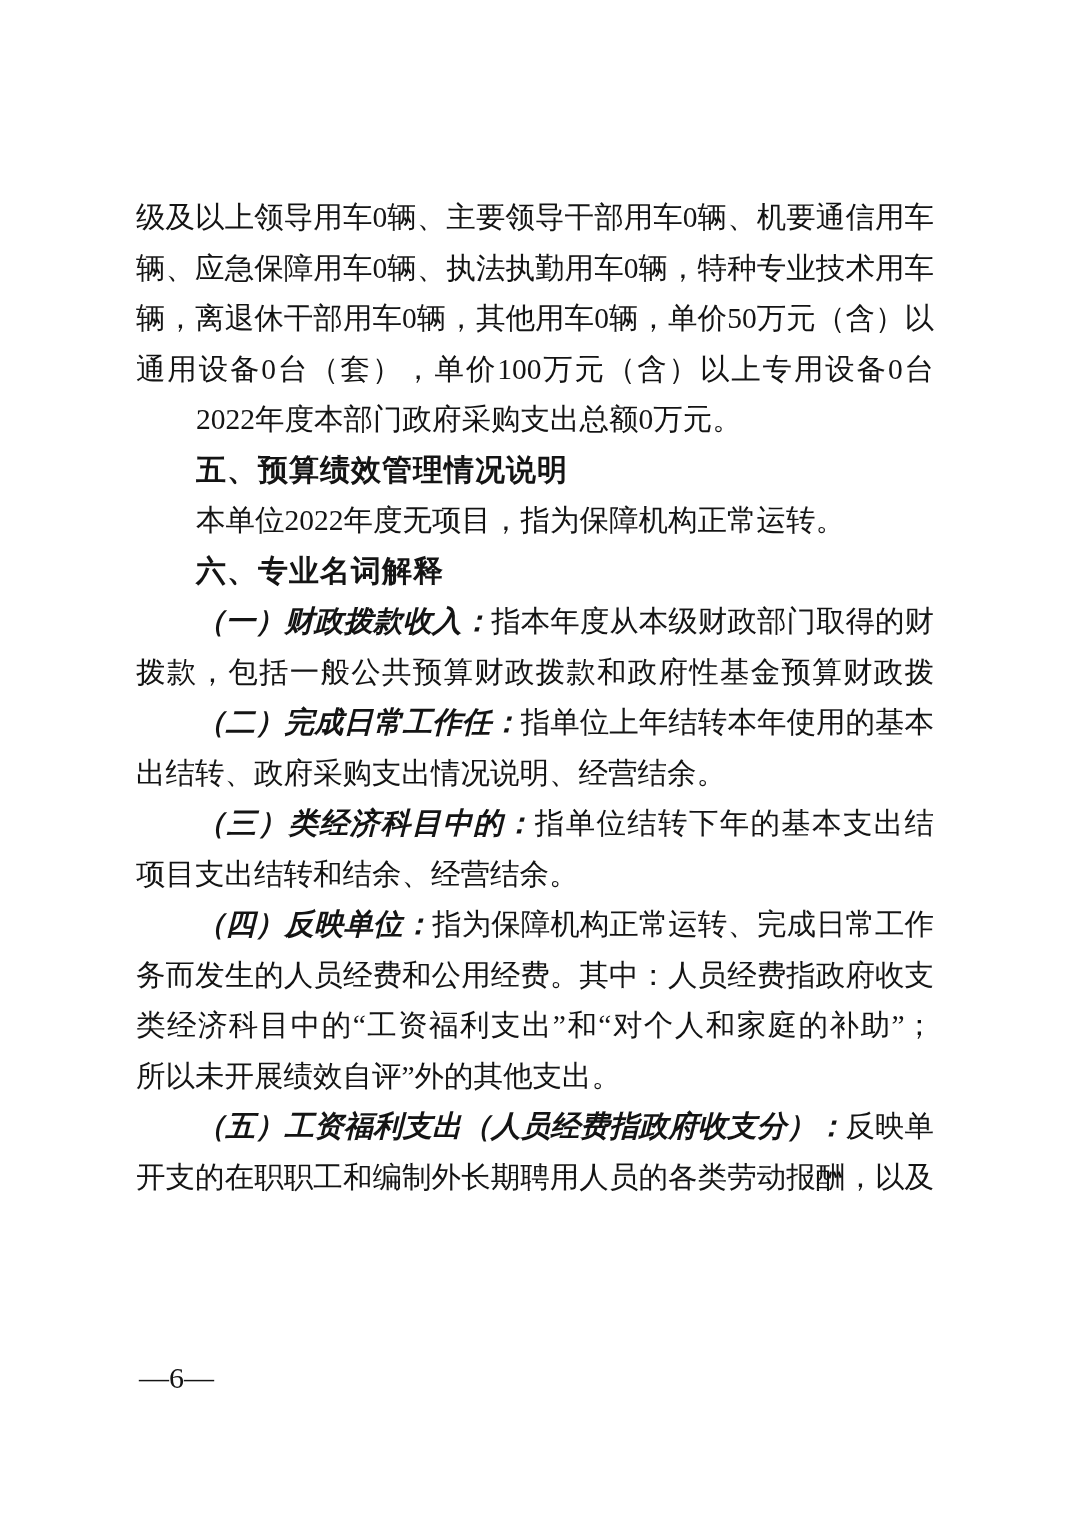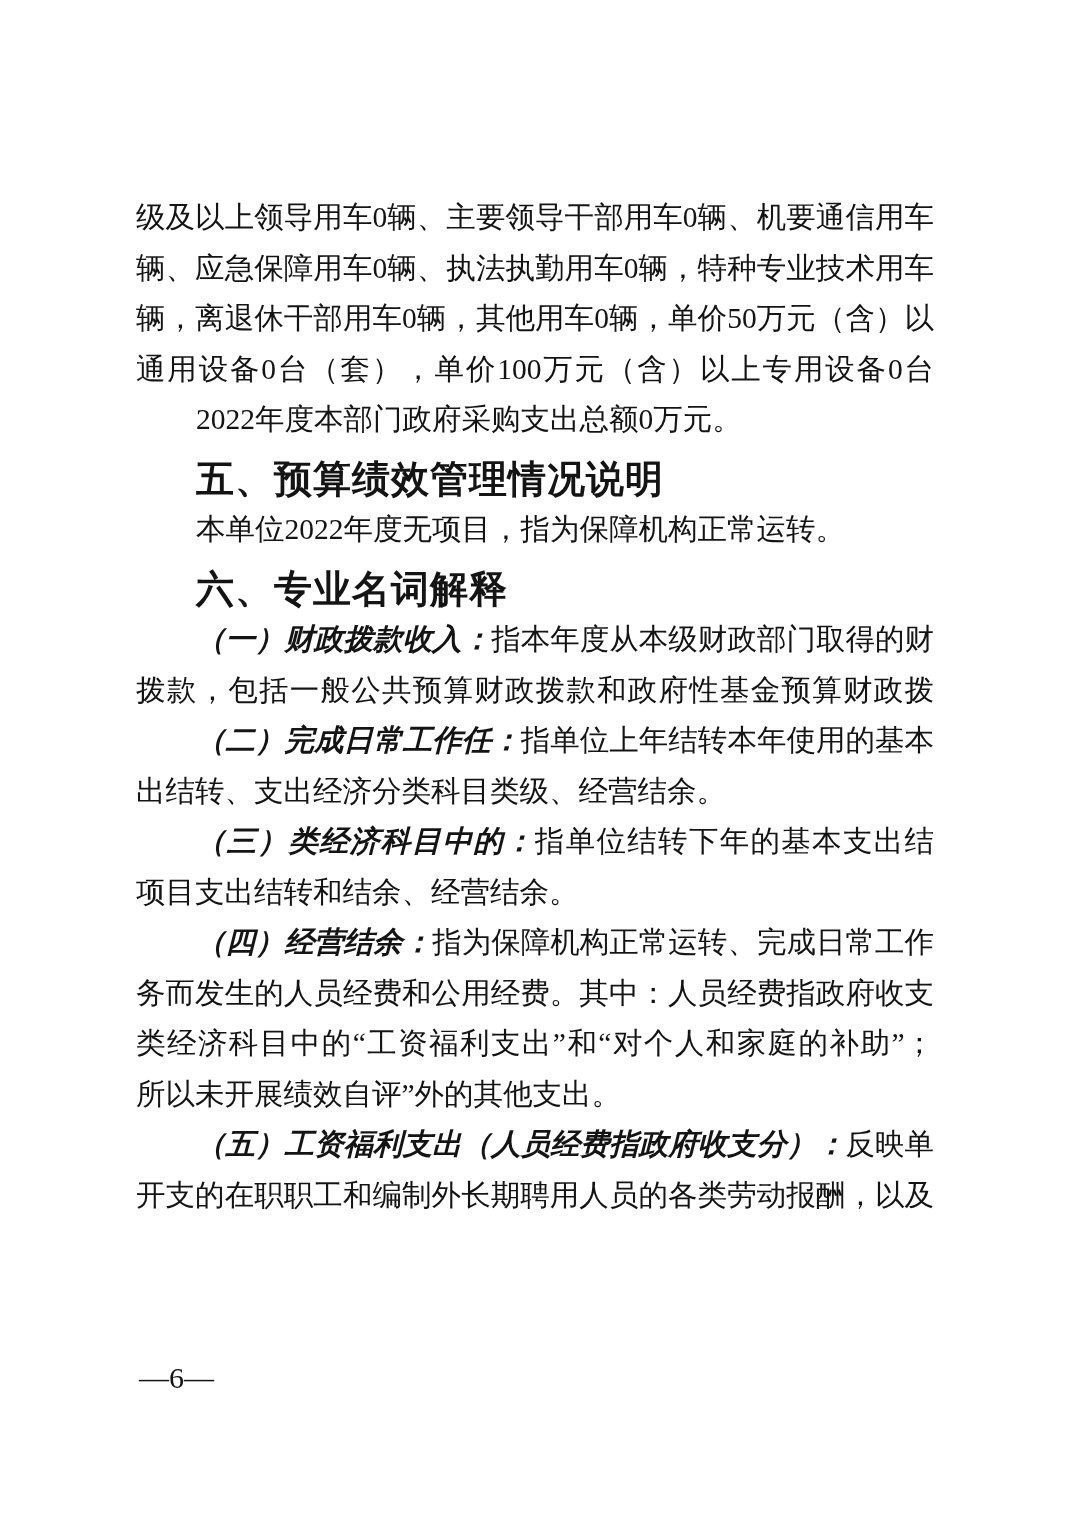--- a/index.html
+++ b/index.html
@@ -44,23 +44,22 @@
   
   .kai, .term {
     font-style: italic;
     font-weight: 600;
   }
   
   .hei {
     font-family: "Liberation Sans", "DejaVu Sans", sans-serif;
     font-weight: 700;
     font-style: normal;
-    font-size: 38px;
+    font-size: 30px;
     letter-spacing: 1px;
-    margin-top: 9px;
   }
   .page-footer {
     position: absolute;
     left: 139px;
     top: 1358px;
     font-size: 30px;
     line-height: 40px;
     color: #141414;
   }
 </style>
@@ -83,29 +82,29 @@
     <div class="line indent hei">六、专业名词解释</div>
 
     <div class="line indent fill">
       <span class="term">（一）财政拨款收入：</span><span>指本年度从本级财政部门取得的财政</span>
     </div>
     <div class="line fill">拨款，包括一般公共预算财政拨款和政府性基金预算财政拨款。</div>
 
     <div class="line indent fill">
       <span class="term">（二）完成日常工作任：</span><span>指单位上年结转本年使用的基本支</span>
     </div>
-    <div class="line">出结转、支出经济分类科目类级、经营结余。</div>
+    <div class="line">出结转、政府采购支出情况说明、经营结余。</div>
 
     <div class="line indent fill">
       <span class="term">（三）类经济科目中的：</span><span>指单位结转下年的基本支出结转、</span>
     </div>
     <div class="line">项目支出结转和结余、经营结余。</div>
 
     <div class="line indent fill">
-      <span class="term">（四）经营结余：</span><span>指为保障机构正常运转、完成日常工作任</span>
+      <span class="term">（四）反映单位：</span><span>指为保障机构正常运转、完成日常工作任</span>
     </div>
     <div class="line fill">务而发生的人员经费和公用经费。其中：人员经费指政府收支分</div>
     <div class="line fill">类经济科目中的“工资福利支出”和“对个人和家庭的补助”；</div>
     <div class="line">所以未开展绩效自评”外的其他支出。</div>
 
     <div class="line indent fill">
       <span class="term">（五）工资福利支出（人员经费指政府收支分）：</span><span>反映单位</span>
     </div>
     <div class="line fill">开支的在职职工和编制外长期聘用人员的各类劳动报酬，以及为</div>
 

